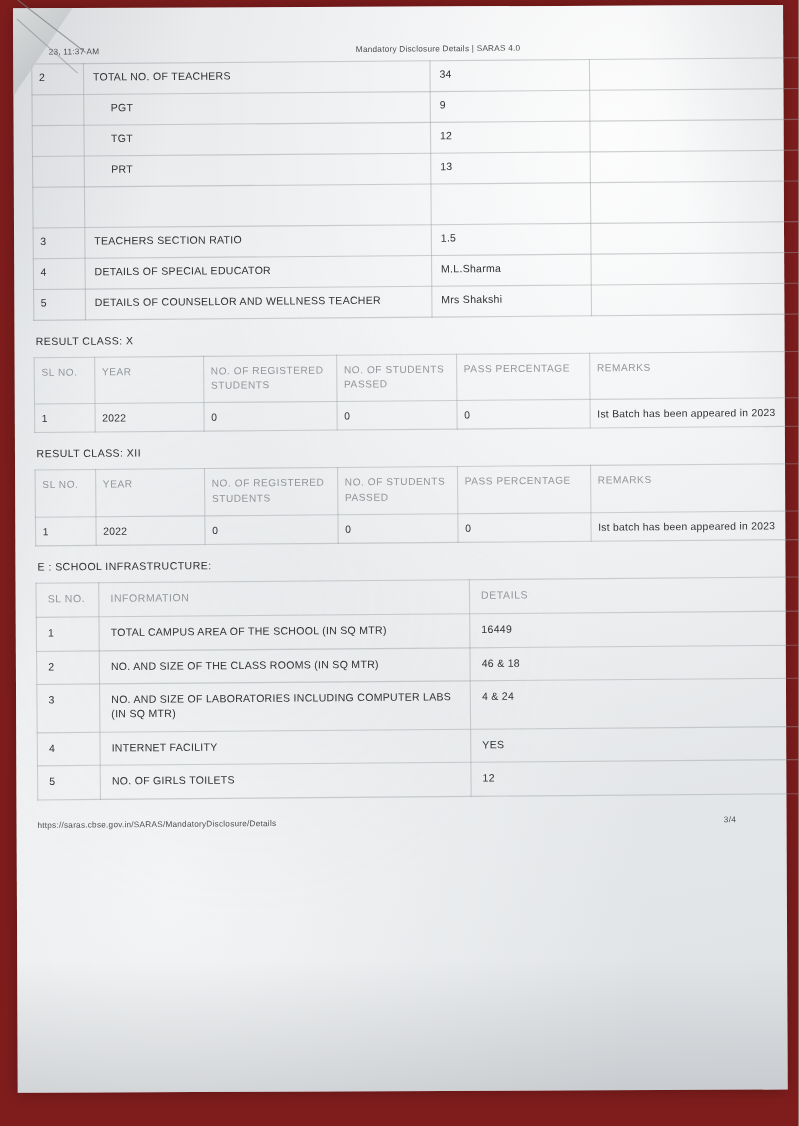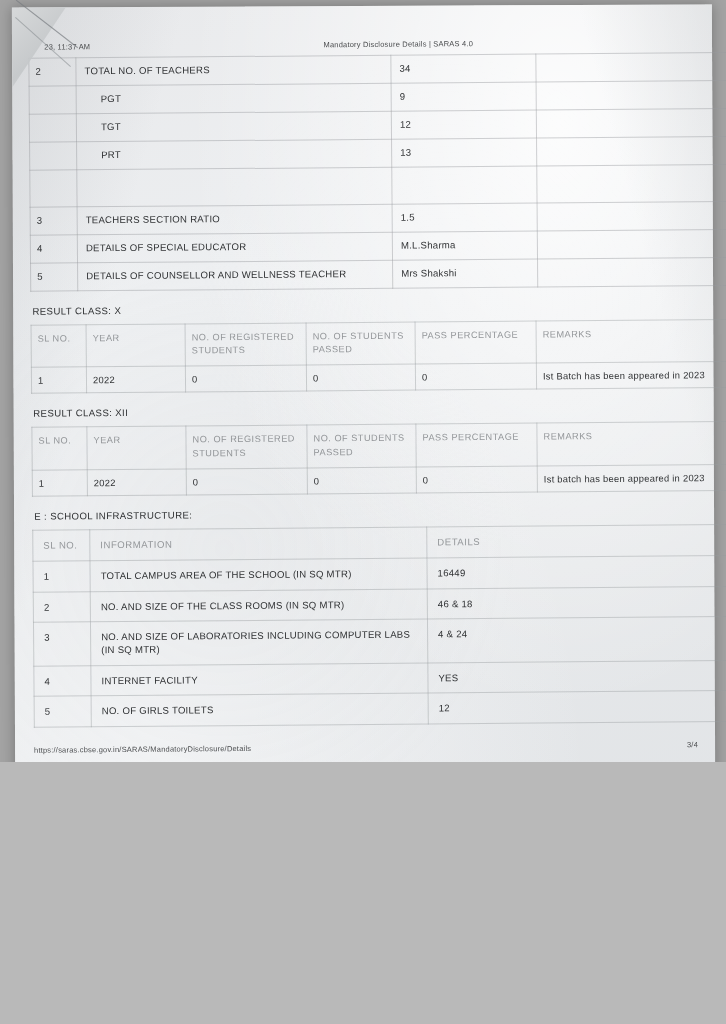--- a/index.html
+++ b/index.html
@@ -9,22 +9,22 @@
   }
   body {
     width: 726px;
     height: 1024px;
     overflow: hidden;
     font-family: "Liberation Sans", sans-serif;
   }
   .page-shell {
     position: relative;
     width: 726px;
-    height: 762px;
-    background: #a3a3a3;
+    height: 1024px;
+    background: #7f1d1d;
     overflow: hidden;
   }
   
   .paper {
     position: absolute;
     left: 14px;
     top: 6px;
     width: 700px;
     height: 986px;
     background:
@@ -193,21 +193,21 @@
 
   .print-foot {
     display: flex;
     align-items: flex-end;
     font-size: 7.5px;
     color: #4d4f51;
     letter-spacing: 0.2px;
     padding-top: 18px;
   }
   .print-foot .pf-url { flex: 1; }
-  .print-foot .pf-page { width: 40px; text-align: right; }
+  .print-foot .pf-page { width: 40px; }
 
   .noise {
     position: absolute;
     inset: 0;
     pointer-events: none;
     background:
       radial-gradient(circle at 62% 30%, rgba(255,255,255,0.35) 0%, rgba(255,255,255,0) 30%),
       radial-gradient(circle at 30% 55%, rgba(190,193,196,0.18) 0%, rgba(255,255,255,0) 40%);
     mix-blend-mode: multiply;
     opacity: 0.5;

